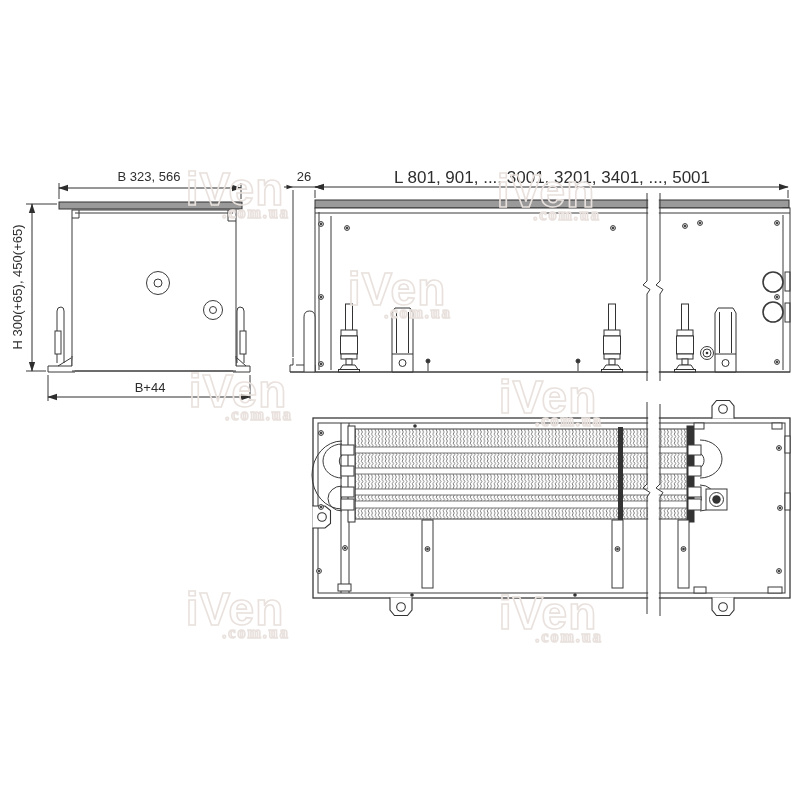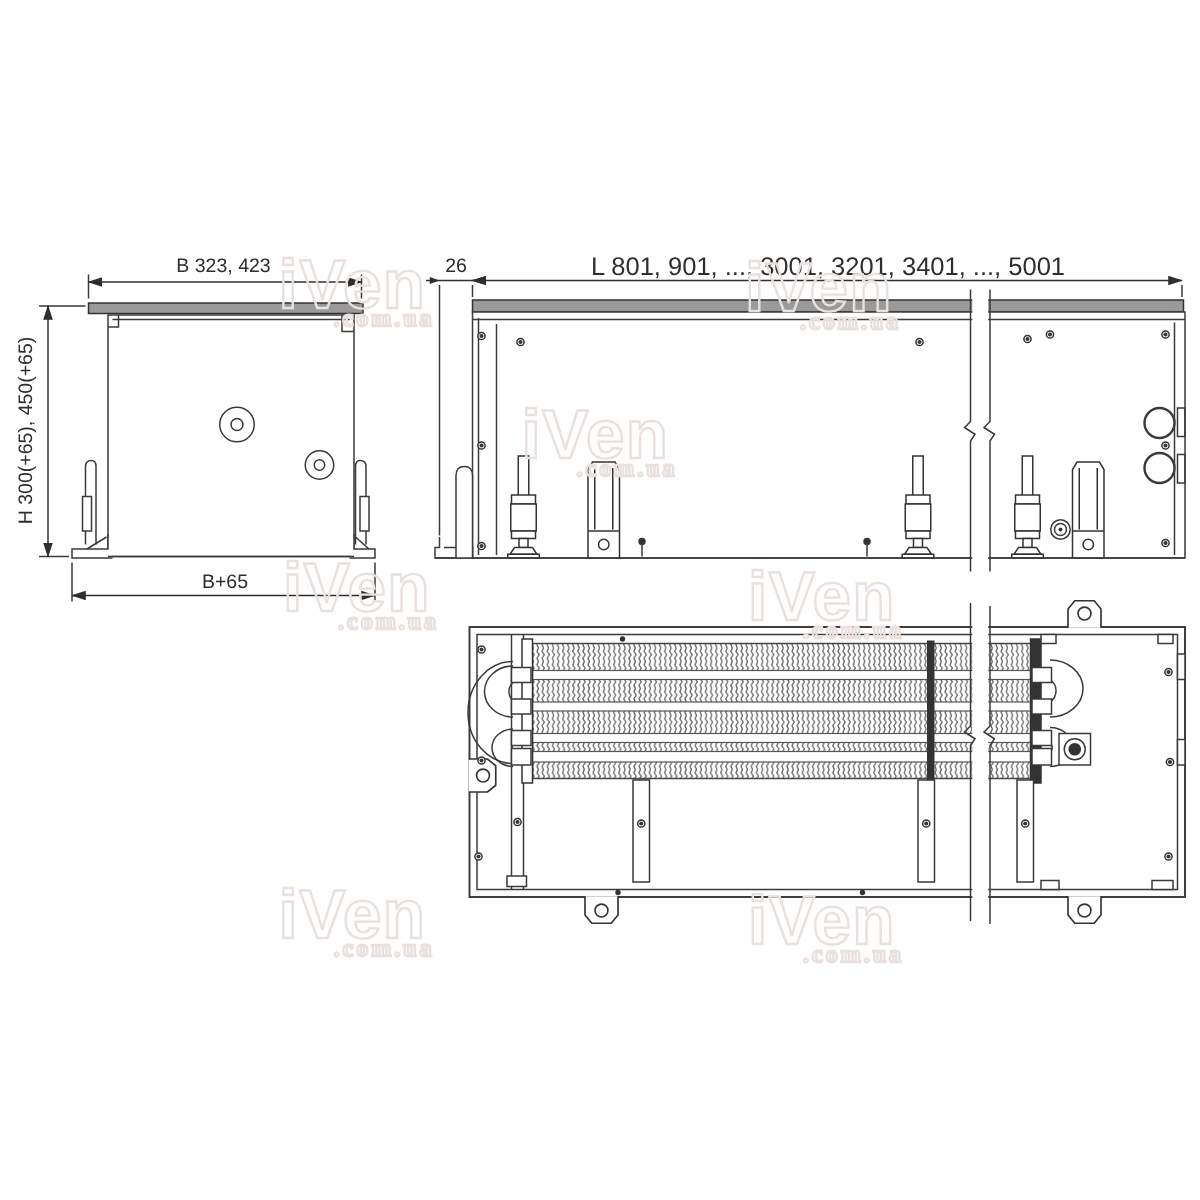--- a/index.html
+++ b/index.html
@@ -302,18 +302,18 @@
   </div>
   <div class="wm" style="left:235px;top:586px;">
     <div class="wm-big">iVen</div>
     <div class="wm-small">.com.ua</div>
   </div>
   <div class="wm" style="left:548px;top:590px;">
     <div class="wm-big">iVen</div>
     <div class="wm-small">.com.ua</div>
   </div>
 
-  <div class="dim-label" style="left:149px;top:170px;">B 323, 423</div>
+  <div class="dim-label" style="left:149px;top:170px;">B 323, 566</div>
   <div class="dim-label vertical" style="left:17px;top:287px;">H 300(+65), 450(+65)</div>
-  <div class="dim-label" style="left:150px;top:381px;">B+65</div>
+  <div class="dim-label" style="left:150px;top:381px;">B+44</div>
   <div class="dim-label" style="left:304px;top:170px;">26</div>
   <div class="dim-label small" style="left:552px;top:169px;">L 801, 901, ..., 3001, 3201, 3401, ..., 5001</div>
 </div>
 
 </body></html>

